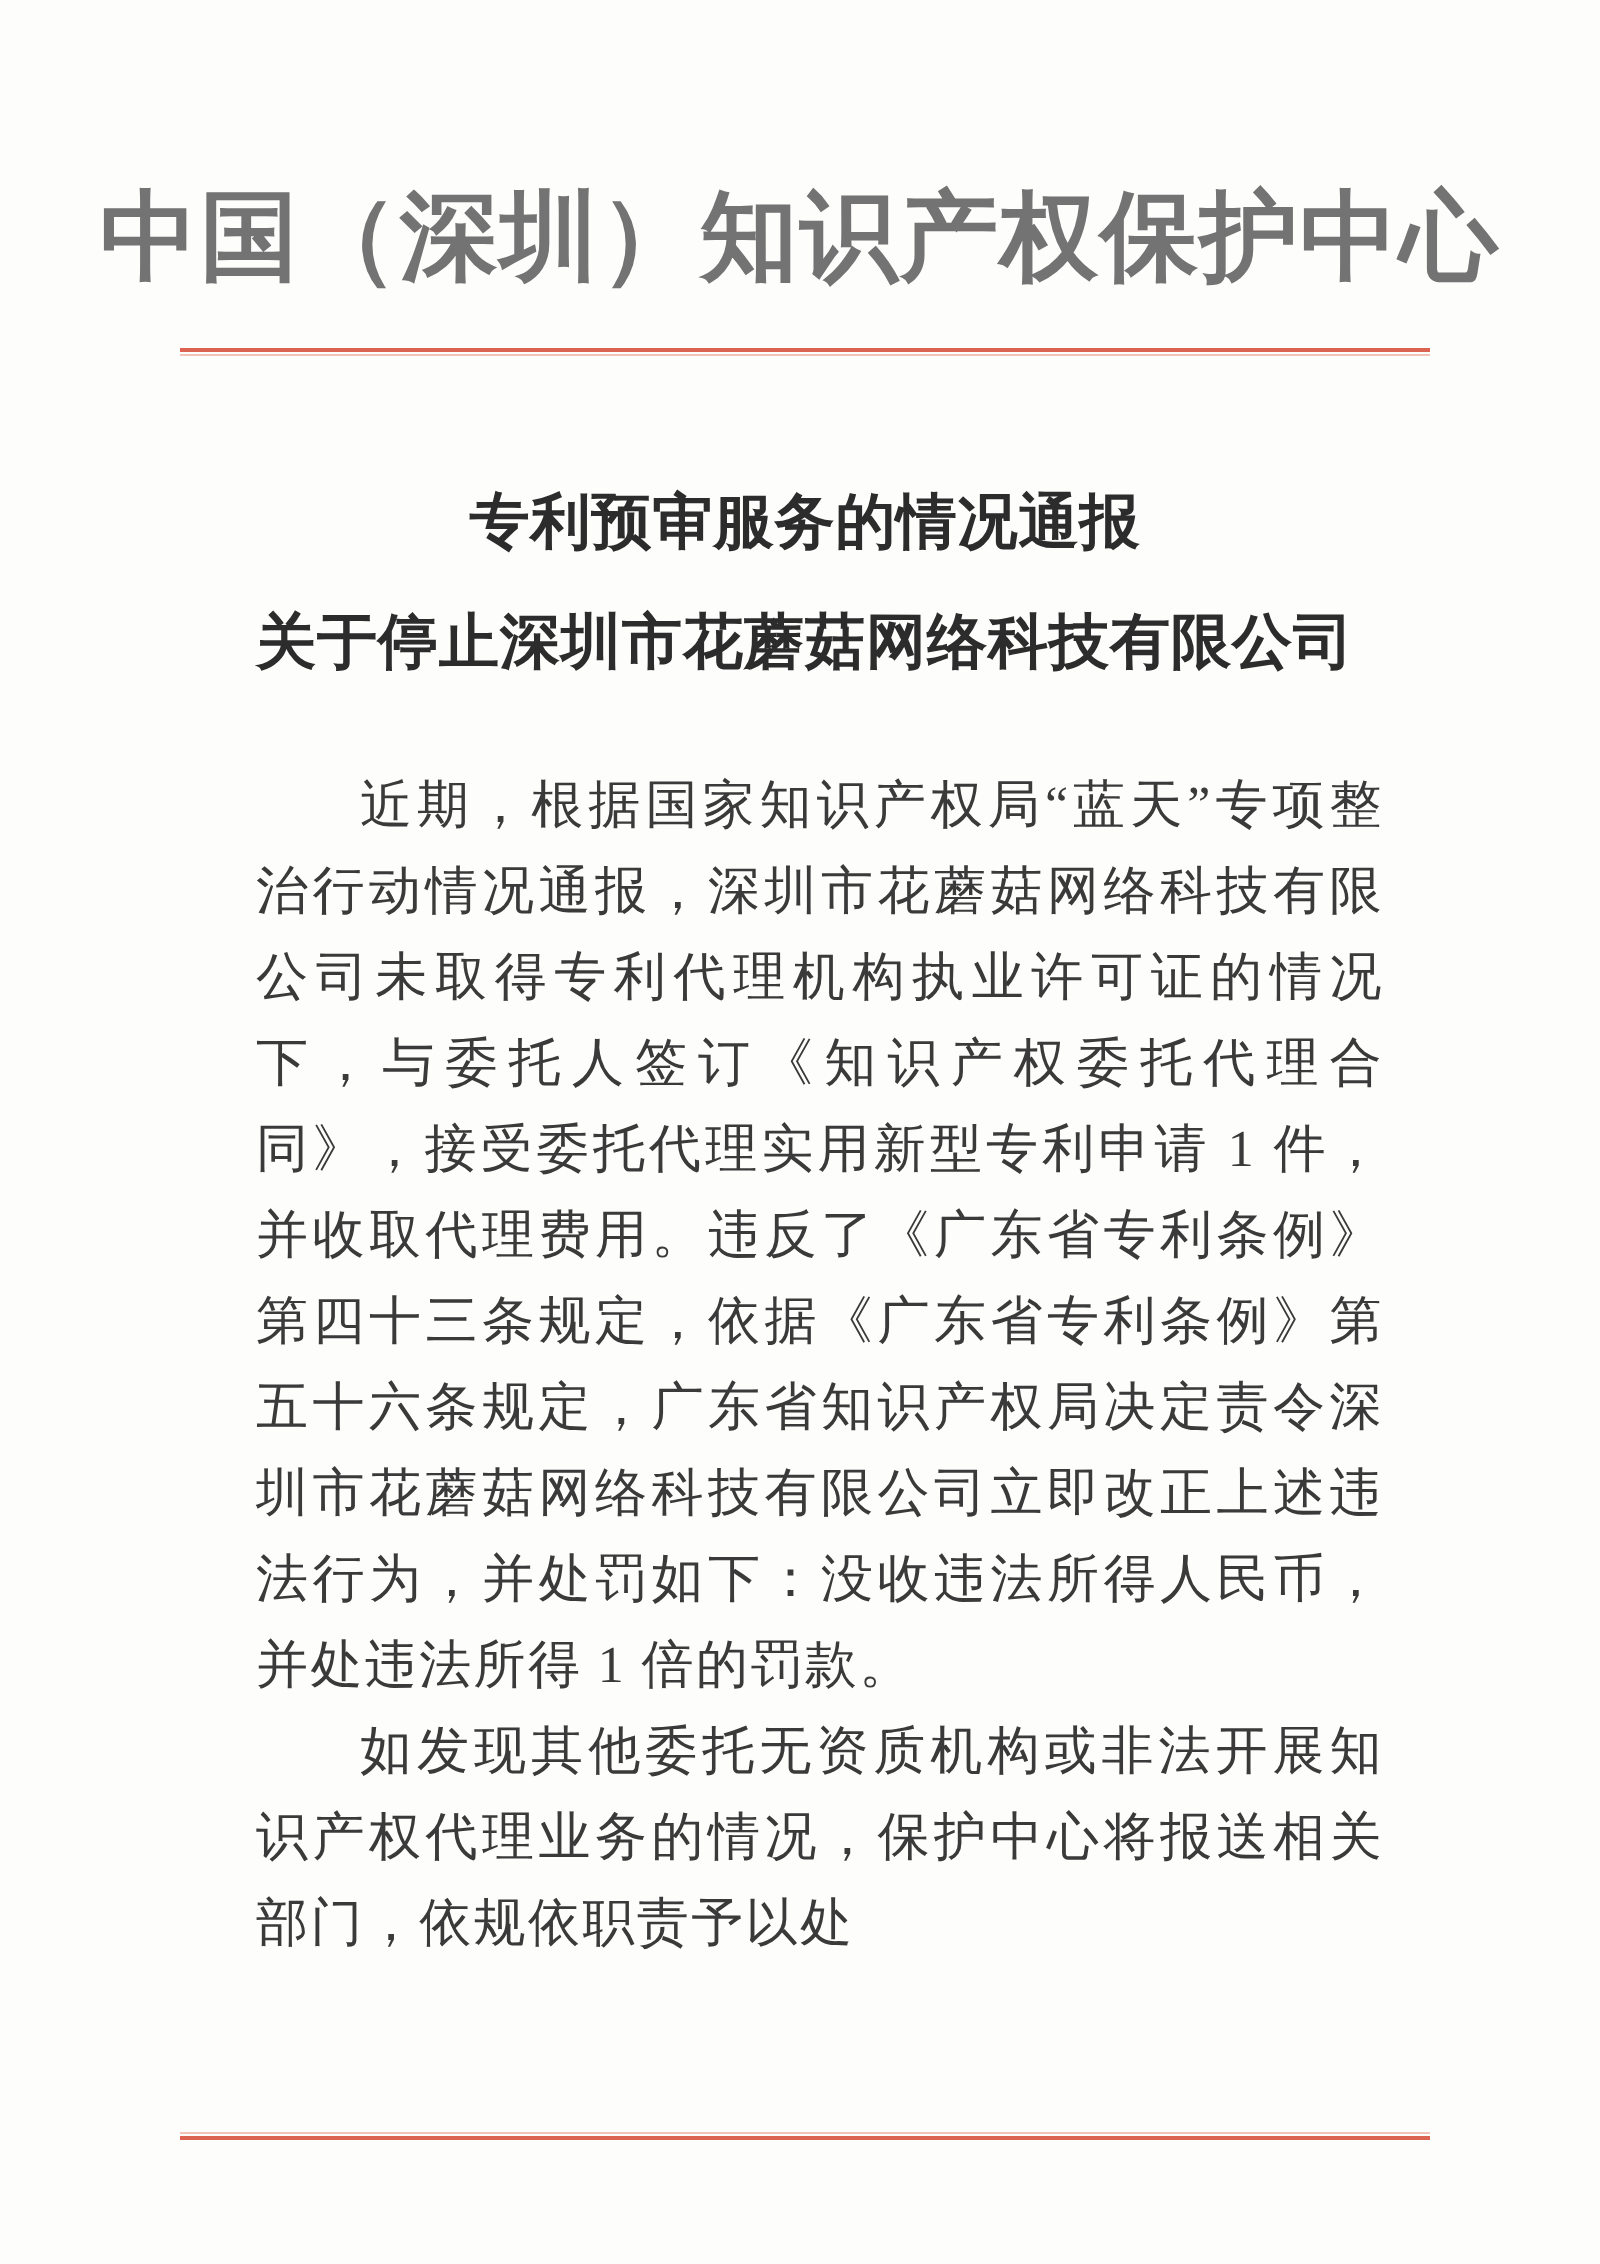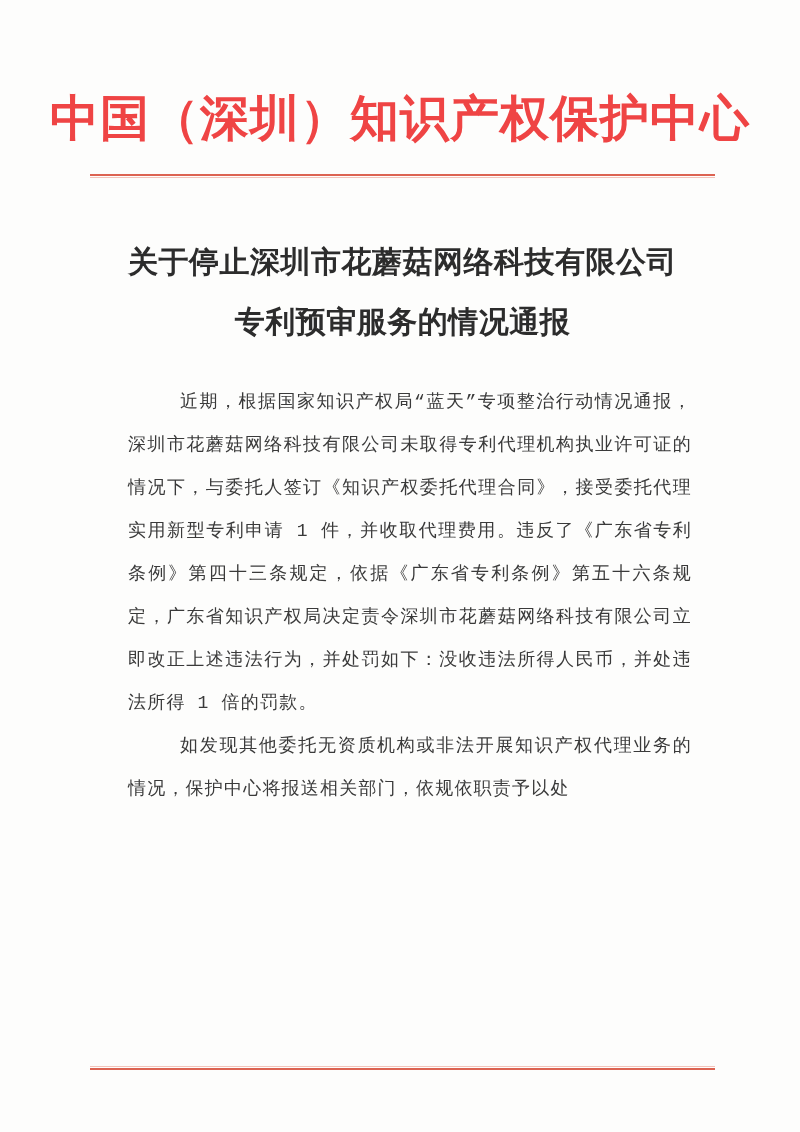--- a/index.html
+++ b/index.html
@@ -29,21 +29,21 @@
     text-align: center;
   }
 
   .letterhead-title {
     display: block;
     font-family: "Liberation Serif", "DejaVu Serif", serif;
     font-size: 49px;
     font-weight: 700;
     line-height: 1.12;
     letter-spacing: 1px;
-    color: #ef4444;
+    color: #737373;
     white-space: nowrap;
   }
 
   
   .rule {
     position: absolute;
     left: 90px;
     width: 625px;
     height: 5px;
   }
@@ -96,22 +96,22 @@
   
   .body-text {
     position: absolute;
     left: 128px;
     top: 381px;
     width: 564px;
   }
 
   .para {
     margin: 0;
-    font-family: Liberation Mono, monospace;
-    font-size: 18px;
+    font-family: Liberation Serif, serif;
+    font-size: 26px;
     line-height: 43px;
     color: #3a3a3a;
     text-align: justify;
     text-align-last: left;
     text-indent: 52px;
     letter-spacing: 1.2px;
     word-break: break-all;
   }
 </style>
 </head>
@@ -122,22 +122,22 @@
   <div class="letterhead">
     <span class="letterhead-title">中国（深圳）知识产权保护中心</span>
   </div>
 
   <div class="rule rule-top">
     <div class="rule-thick"></div>
     <div class="rule-thin"></div>
   </div>
 
   <div class="doc-title">
+    <span class="doc-title-line">专利预审服务的情况通报</span>
     <span class="doc-title-line">关于停止深圳市花蘑菇网络科技有限公司</span>
-    <span class="doc-title-line">专利预审服务的情况通报</span>
   </div>
 
   <div class="body-text">
     <p class="para">近期，根据国家知识产权局“蓝天”专项整治行动情况通报，深圳市花蘑菇网络科技有限公司未取得专利代理机构执业许可证的情况下，与委托人签订《知识产权委托代理合同》，接受委托代理实用新型专利申请 1 件，并收取代理费用。违反了《广东省专利条例》第四十三条规定，依据《广东省专利条例》第五十六条规定，广东省知识产权局决定责令深圳市花蘑菇网络科技有限公司立即改正上述违法行为，并处罚如下：没收违法所得人民币，并处违法所得 1 倍的罚款。</p>
     <p class="para">如发现其他委托无资质机构或非法开展知识产权代理业务的情况，保护中心将报送相关部门，依规依职责予以处</p>
   </div>
 
   <div class="rule rule-bottom">
     <div class="rule-thin"></div>
     <div class="rule-thick"></div>

